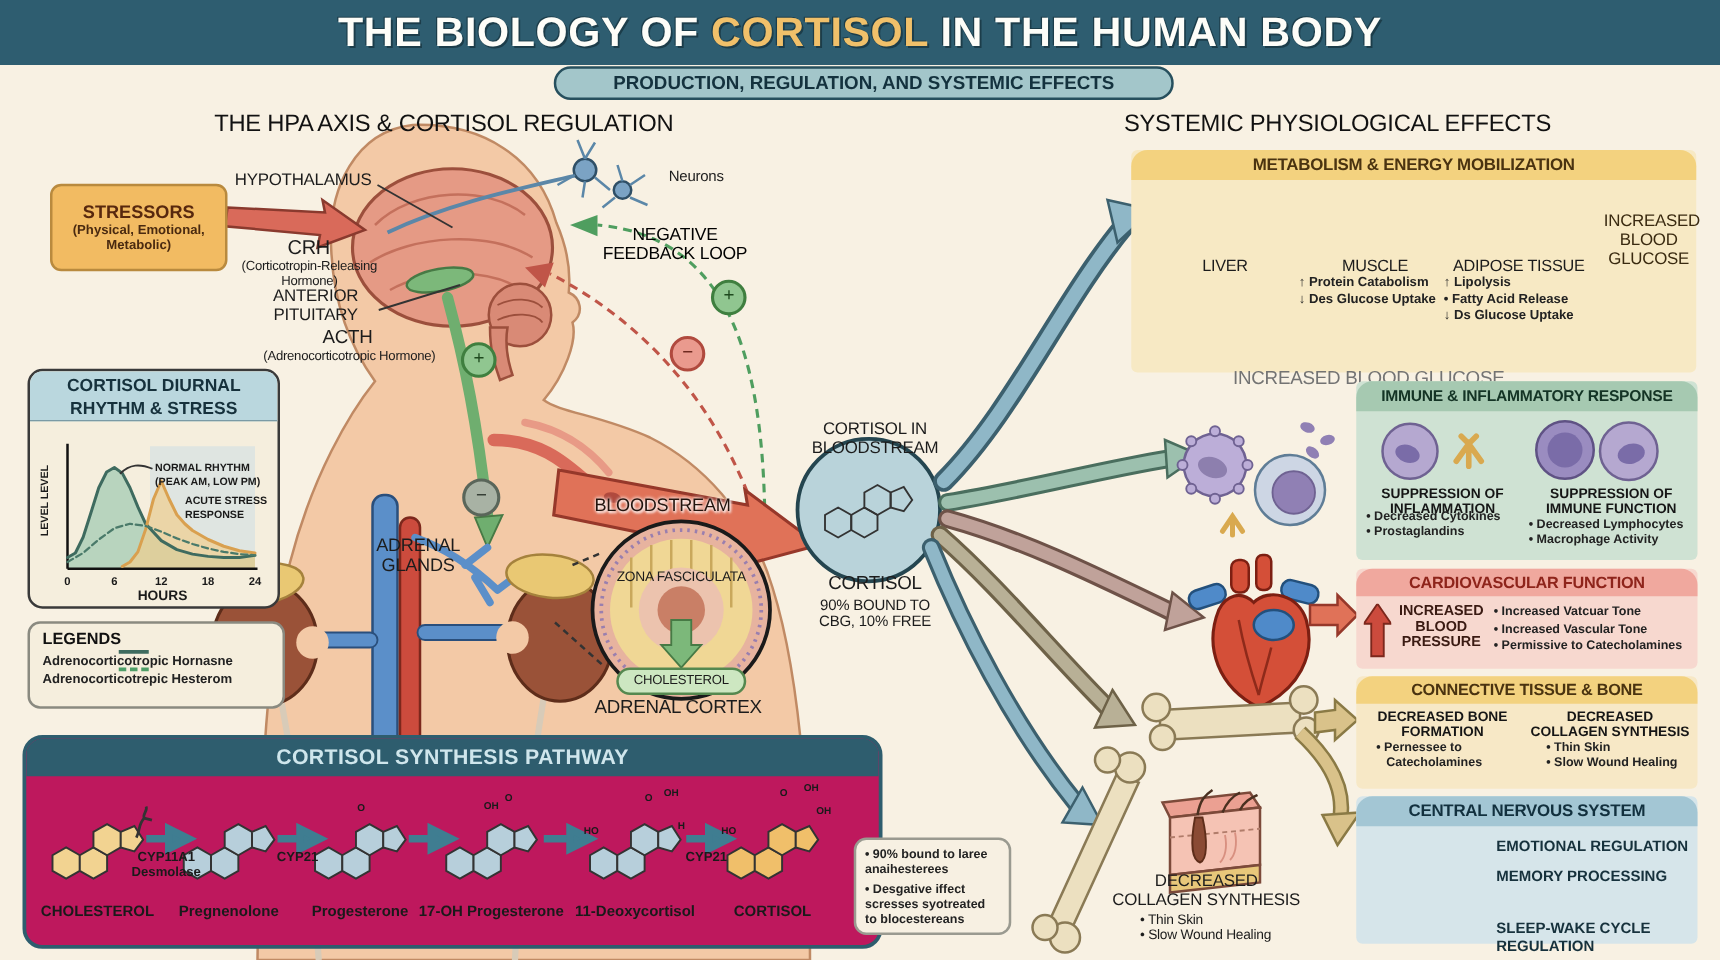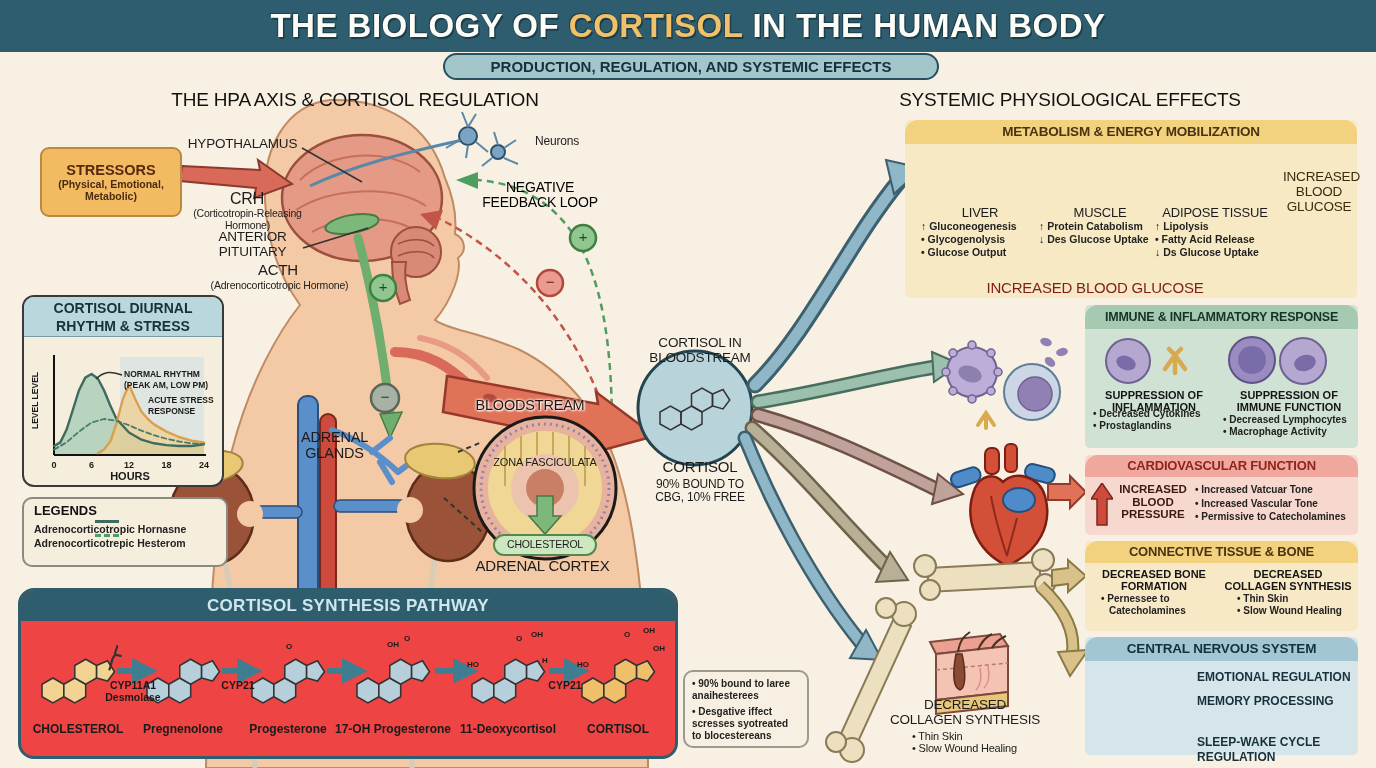--- a/index.html
+++ b/index.html
@@ -28,21 +28,21 @@
   .ann{font:bold 8.5px "Liberation Sans",sans-serif;fill:#1a1a1a;}
   .series{fill:none;stroke-width:2.4;stroke-linejoin:round;stroke-linecap:round;}
   .fillarea{stroke:none;opacity:0.7;}
   
   #legend-box{left:22px;top:497px;width:202px;height:66px;background:#f5eedd;border:2px solid #8a8a80;border-radius:10px;}
   #legend-box .lt{position:absolute;left:10px;top:4px;font-weight:bold;font-size:13px;color:#111;}
   .leg-row{position:absolute;left:10px;height:12px;display:flex;align-items:center;flex-direction:column;}
   .leg-line{width:24px;height:0;margin-right:6px;}
   .leg-txt{font-weight:bold;font-size:10.5px;color:#222;white-space:nowrap;}
   
-  #synth{left:18px;top:588px;width:654px;height:165px;background:#ef4444;border:3px solid #2e5d6e;border-radius:16px;overflow:hidden;}
+  #synth{left:18px;top:588px;width:654px;height:165px;background:#be185d;border:3px solid #2e5d6e;border-radius:16px;overflow:hidden;padding-left:28px;}
   #synth-head{left:0;top:0;width:100%;height:30px;background:#2e5d6e;color:#cfe6ec;font-weight:bold;font-size:17px;
               text-align:center;line-height:30px;letter-spacing:0.3px;}
   .cname{font:bold 12px "Liberation Sans",sans-serif;fill:#1a1a1a;text-anchor:middle;}
   .ename{font:bold 10.5px "Liberation Sans",sans-serif;fill:#1a1a1a;text-anchor:middle;}
   .atom{font:bold 8px "Liberation Sans",sans-serif;fill:#1a1a1a;text-anchor:middle;}
   
   .panel{position:absolute;border-radius:5px;}
   .panel-h{position:absolute;left:0;right:0;top:0;height:24px;border-radius:13px 13px 0 0;text-align:center;
            font-weight:bold;font-size:13.5px;line-height:24px;letter-spacing:-0.2px;}
   .bul{font-weight:bold;color:#222;line-height:1.22;}
@@ -423,42 +423,37 @@
       <div>COLLAGEN SYNTHESIS</div>
   </div>
   <div class="lbl" style="left:912px;top:730px;width:140px;font-size:11px;text-align:left;">
     <div>• Thin Skin</div>
       <div>• Slow Wound Healing</div>
   </div>
 
   <div class="panel" style="left:905px;top:120px;width:452px;height:178px;background:#f7e9c4;">
     <div class="panel-h" style="background:#f3d27f;color:#4a3310;">METABOLISM &amp; ENERGY MOBILIZATION</div>
     <div class="lbl" style="left:20px;top:86px;width:110px;font-size:13px;">LIVER</div>
-    <div class="bul" style="position:absolute;left:16px;top:100px;width:122px;font-size:10.5px;">
-      <div>↑ Gluconeogenesis</div>
-        <div>• Glycogenolysis</div>
-        <div>• Glucose Output</div>
-    </div>
     <div class="lbl" style="left:140px;top:86px;width:110px;font-size:13px;">MUSCLE</div>
     <div class="bul" style="position:absolute;left:134px;top:100px;width:126px;font-size:10.5px;">
       <div>↑ Protein Catabolism</div>
         <div>↓ Des Glucose Uptake</div>
     </div>
     <div class="lbl" style="left:252px;top:86px;width:116px;font-size:13px;">ADIPOSE TISSUE</div>
     <div class="bul" style="position:absolute;left:250px;top:100px;width:122px;font-size:10.5px;">
       <div>↑ Lipolysis</div>
         <div>• Fatty Acid Release</div>
         <div>↓ Ds Glucose Uptake</div>
     </div>
     <div class="lbl" style="left:378px;top:50px;width:72px;font-size:13.5px;color:#3a2a10;">
       <div>INCREASED</div>
         <div>BLOOD</div>
         <div>GLUCOSE</div>
     </div>
-    <div class="lbl" style="left:20px;top:160px;width:340px;font-size:15px;color:#7f1d1d;">INCREASED BLOOD GLUCOSE</div>
+    <div class="lbl" style="left:20px;top:175px;width:340px;font-size:15px;color:#737373;">INCREASED BLOOD GLUCOSE</div>
   </div>
 
   <div class="panel" style="left:1085px;top:305px;width:273px;height:143px;background:#cfe2d3;">
     <div class="panel-h" style="background:#a6c9b1;color:#143425;font-size:12.5px;">IMMUNE &amp; INFLAMMATORY RESPONSE</div>
     <div class="colh" style="position:absolute;left:6px;top:84px;width:126px;font-size:11px;">
       <div>SUPPRESSION OF</div>
         <div>INFLAMMATION</div>
     </div>
     <div class="bul" style="position:absolute;left:8px;top:103px;width:126px;font-size:10px;">
       <div>• Decreased Cytokines</div>

